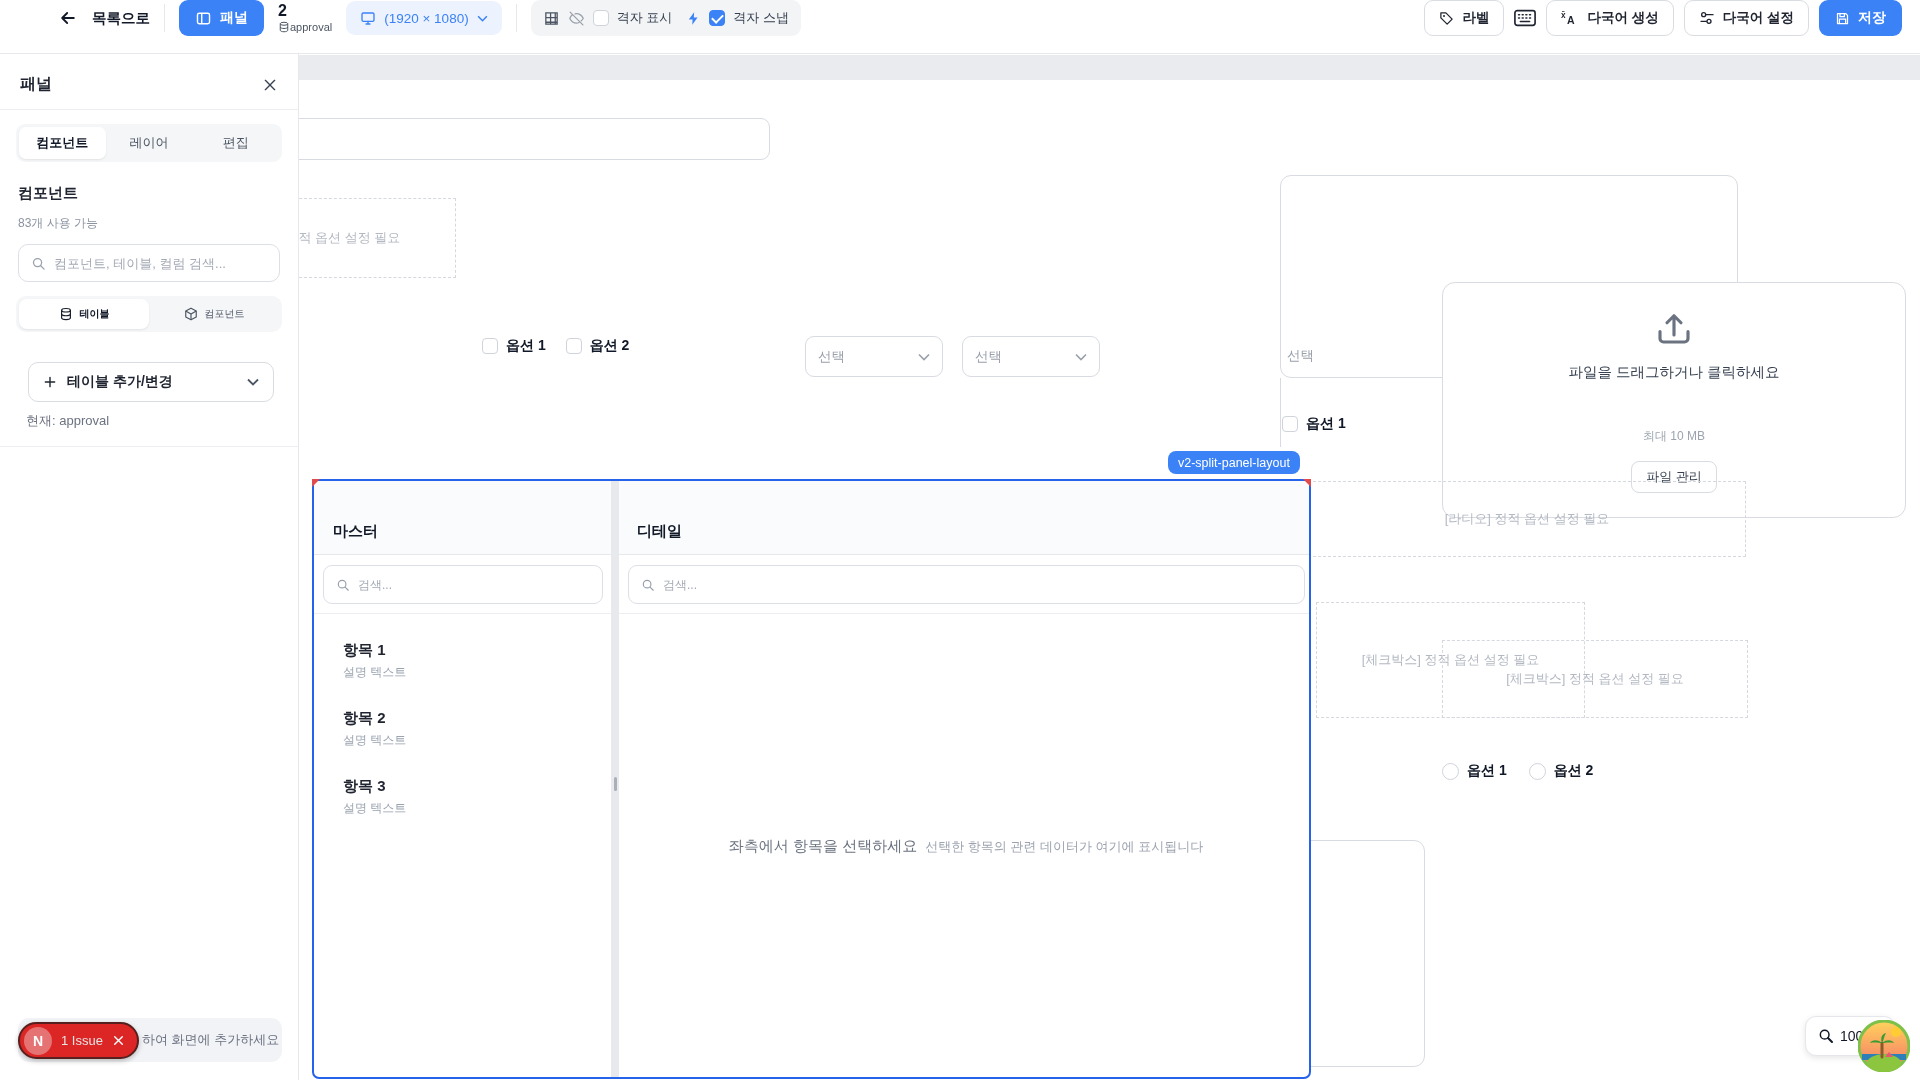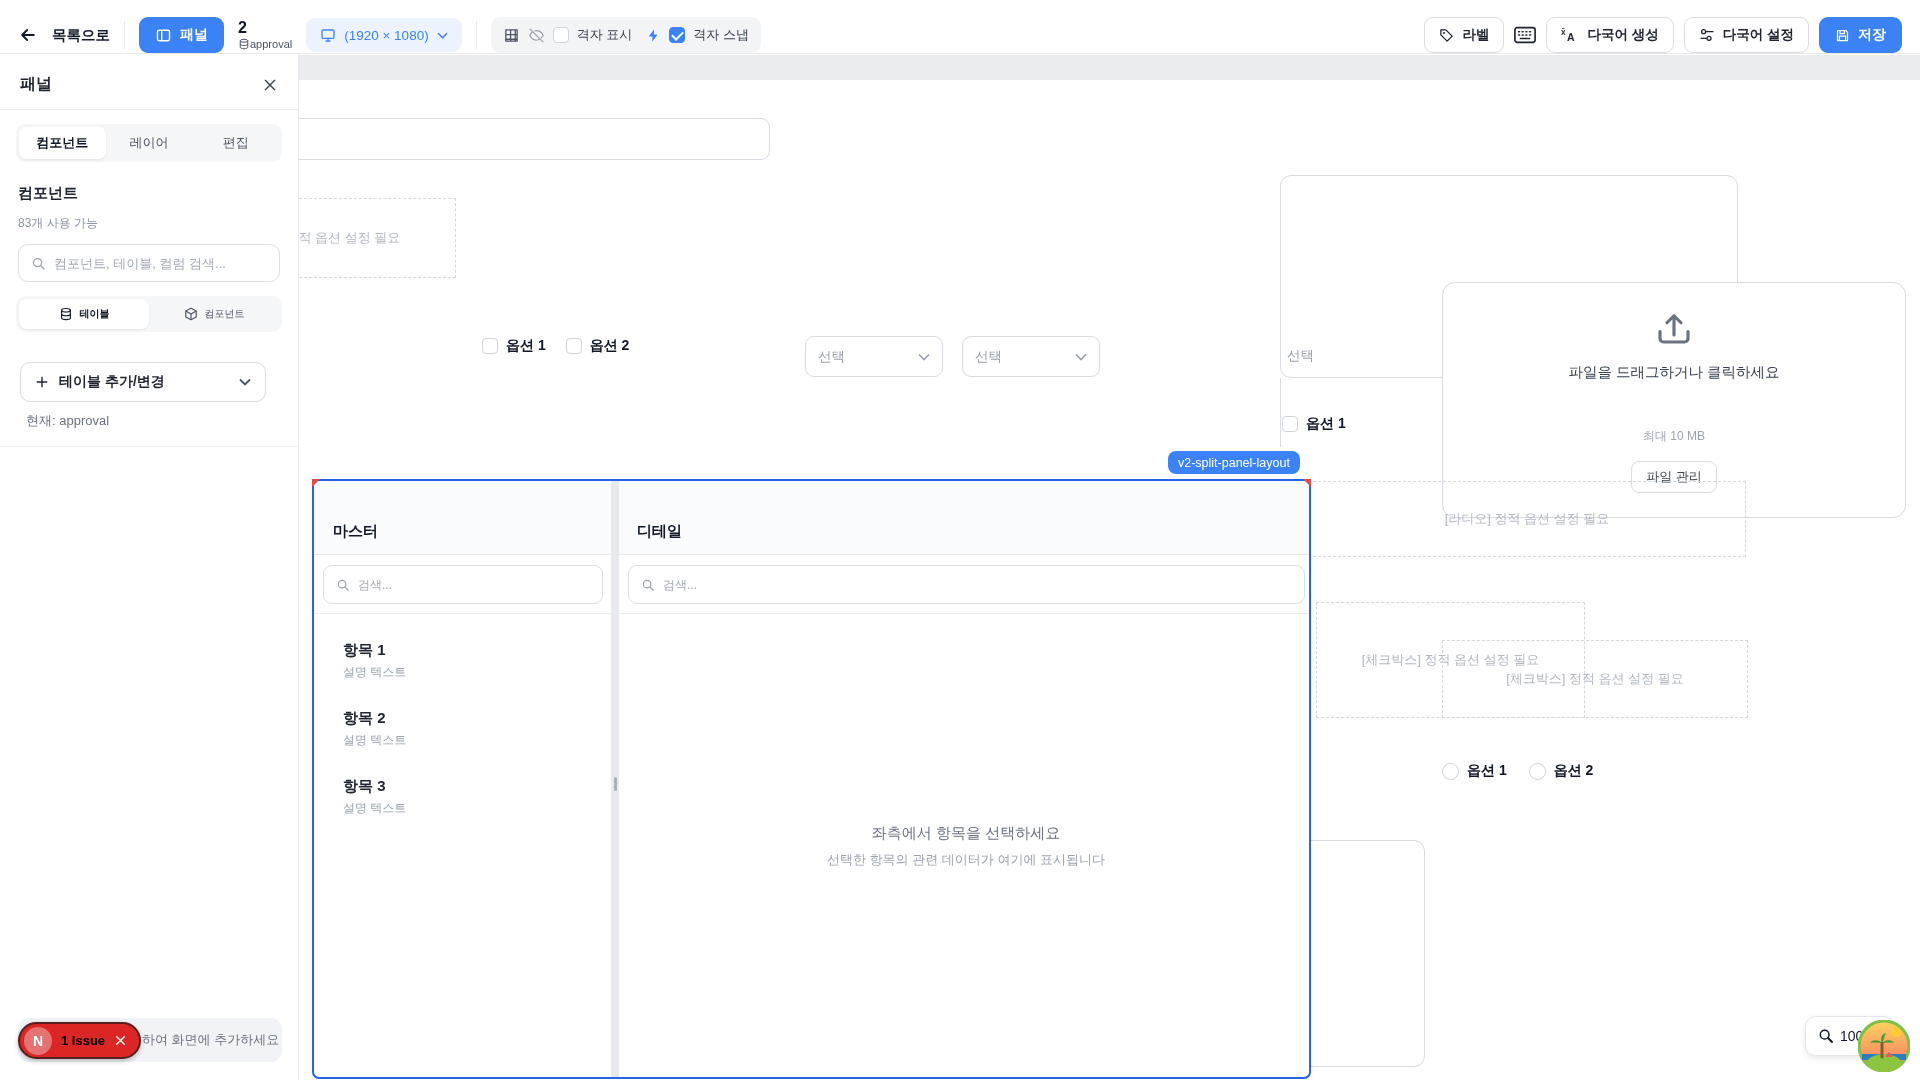--- a/index.html
+++ b/index.html
@@ -3,21 +3,21 @@
 <meta charset="utf-8">
 <style>
   * { margin:0; padding:0; box-sizing:border-box; }
   html,body { width:1920px; height:1080px; overflow:hidden; background:#fff;
     font-family:"Liberation Sans","DejaVu Sans",sans-serif; color:#1f2430; }
   .abs { position:absolute; }
   svg { display:block; }
 
   
   .topbar { position:absolute; left:0; top:0; width:1920px; height:54px; background:#fff;
-    border-bottom:1px solid #e7e8ec; display:flex; align-items:flex-end; z-index:60; }
+    border-bottom:1px solid #e7e8ec; display:flex; align-items:flex-start; z-index:60;padding-left:40px; }
   .tb-left { display:flex; align-items:center; gap:14px; padding-left:18px; }
   .vdiv { width:1px; height:28px; background:#e7e8ec; }
   .iconbtn { background:none; border:none; cursor:pointer; display:flex; align-items:center; }
   .backlbl { font-weight:700; font-size:14.5px; color:#111827; }
   .btn-blue { background:#3b82f6; color:#fff; border:none; border-radius:9px; height:36px;
     padding:0 16px; font-size:14px; font-weight:700; display:flex; align-items:center; gap:8px; cursor:pointer; }
   .pagecol { display:flex; flex-direction:column; line-height:1.15; }
   .pagenum { font-weight:700; font-size:16px; color:#111827; }
   .tname { display:flex; align-items:center; font-size:11px; color:#4b5563; }
   .pill-blue { background:#edf3fe; color:#3b82f6; border:none; border-radius:9px; height:34px;
@@ -46,35 +46,35 @@
   .sb-count { font-size:12px; color:#8b93a1; margin-top:12px; }
   .sb-search { margin-top:12px; display:flex; align-items:center; gap:8px; border:1px solid #dcdfe5;
     border-radius:10px; height:38px; padding:0 12px; }
   .sb-search input { border:none; outline:none; flex:1; font-size:13px; color:#374151; background:transparent;
     font-family:inherit; }
   .sb-search input::placeholder { color:#a3a9b4; }
   .src-toggle { margin:14px 16px 0 16px; background:#f5f6f8; border-radius:10px; display:flex; padding:3px; }
   .src-btn { flex:1; display:flex; align-items:center; justify-content:center; gap:7px; font-size:10px;
     color:#4b5563; padding:8px 0; border-radius:8px; cursor:pointer; }
   .src-btn.active { background:#fff; font-weight:700; color:#111827; box-shadow:0 1px 2px rgba(0,0,0,.08); }
-  .add-table { margin:30px 26px 0 20px; width:246px; border:1px solid #d9dce1; background:#fff; border-radius:10px;
+  .add-table { margin:30px 26px 0 28px; width:246px; border:1px solid #d9dce1; background:#fff; border-radius:10px;
     height:40px; display:flex; align-items:center; gap:10px; padding:16px 14px; font-size:14px; font-weight:600;
     color:#1f2430; cursor:pointer; }
   .cur-table { margin:10px 0 0 26px; font-size:13px; color:#6b7280; }
   .sb-div { margin:16px 0 0 0; border-top:1px solid #eceef1; }
 
   .hint-pill { position:absolute; left:18px; top:964px; width:264px; height:44px; background:#f2f3f6;
     border-radius:11px; display:flex; align-items:center; font-size:13px; color:#6b7280; }
   .hint-pill span { position:absolute; left:124px; white-space:nowrap; }
   .issue-badge { position:absolute; left:18px; top:968px; height:37px; background:#dc2626;
     border:2px solid #57201e; border-radius:20px; display:flex; align-items:center; gap:9px;
     padding:0 12px 0 4px; cursor:pointer; box-shadow:0 2px 5px rgba(0,0,0,.25); }
   .issue-logo { width:28px; height:28px; border-radius:50%; background:#e express;#e merge; background:#e57373;
     display:flex; align-items:center; justify-content:center; color:#fff; font-weight:700; font-size:14px; }
-  .issue-lbl { color:#000000; font-weight:700; font-size:13px; }
+  .issue-lbl { color:#e5e5e5; font-weight:400; font-size:13px; }
 
   
   .canvas-strip { position:absolute; left:0; top:55px; width:1920px; height:25px; background:#e9ebee; z-index:1; }
   .c-input { position:absolute; border:1px solid #d8dbe1; border-radius:9px; background:#fff; }
   .dashed-box { position:absolute; border:1.5px dashed #d5d8de; display:flex; align-items:center;
     justify-content:center; color:#b3b8c2; font-size:13px; background:transparent; }
   .sel { position:absolute; border:1px solid #d8dbe1; border-radius:9px; background:#fff; display:flex;
     align-items:center; justify-content:space-between; padding:0 12px; font-size:13.5px; color:#9aa0ab; cursor:pointer; }
   .cbrow { position:absolute; display:flex; align-items:center; gap:8px; font-size:14px; font-weight:600; color:#111827; }
   .radio { width:17px; height:17px; border:1.5px solid #cfd3da; border-radius:50%; background:#fff; display:inline-block; }
@@ -97,21 +97,21 @@
   .psearch { position:absolute; top:10px; height:39px; border:1px solid #dcdfe5; border-radius:9px;
     display:flex; align-items:center; gap:8px; padding:0 12px; background:#fff; }
   .psearch input { border:none; outline:none; flex:1; font-size:12px; background:transparent; font-family:inherit; }
   .psearch input::placeholder { color:#a3a9b4; }
   .splitter { position:absolute; left:297px; top:0; width:8px; height:100%; background:#e8e9ed; cursor:col-resize; }
   .splitter .handle { position:absolute; left:2.5px; top:296px; width:3px; height:14px; background:#aab0ba; border-radius:2px; }
   .m-item { position:absolute; left:29px; cursor:pointer; }
   .m-item .t { font-size:15px; font-weight:600; color:#1f2430; }
   .m-item .d { font-size:12px; color:#9aa3b0; margin-top:4px; }
   .d-empty { position:absolute; left:307px; top:133px; width:690px; height:465px; display:flex;
-    flex-direction:column; align-items:center; justify-content:center; gap:8px; }
+    flex-direction:row; align-items:center; justify-content:center; gap:8px; }
   .d-empty .l1 { font-size:15px; color:#6b7280; }
   .d-empty .l2 { font-size:13px; color:#9ca3af; }
   .v2tag { position:absolute; left:1168px; top:451px; height:23px; background:#3b82f6; color:#fff;
     font-size:12.5px; border-radius:8px; padding:0 10px; display:flex; align-items:center; z-index:25; }
 
   
   .zoom-pill { position:absolute; left:1805px; top:1016px; height:40px; width:90px; background:#fff;
     border:1px solid #e5e7eb; border-radius:11px; box-shadow:0 2px 6px rgba(0,0,0,.10); display:flex;
     align-items:center; gap:6px; padding:0 12px; font-size:14px; color:#111827; z-index:70; }
   .island { position:absolute; left:1858px; top:1020px; width:52px; height:52px; z-index:71; }

